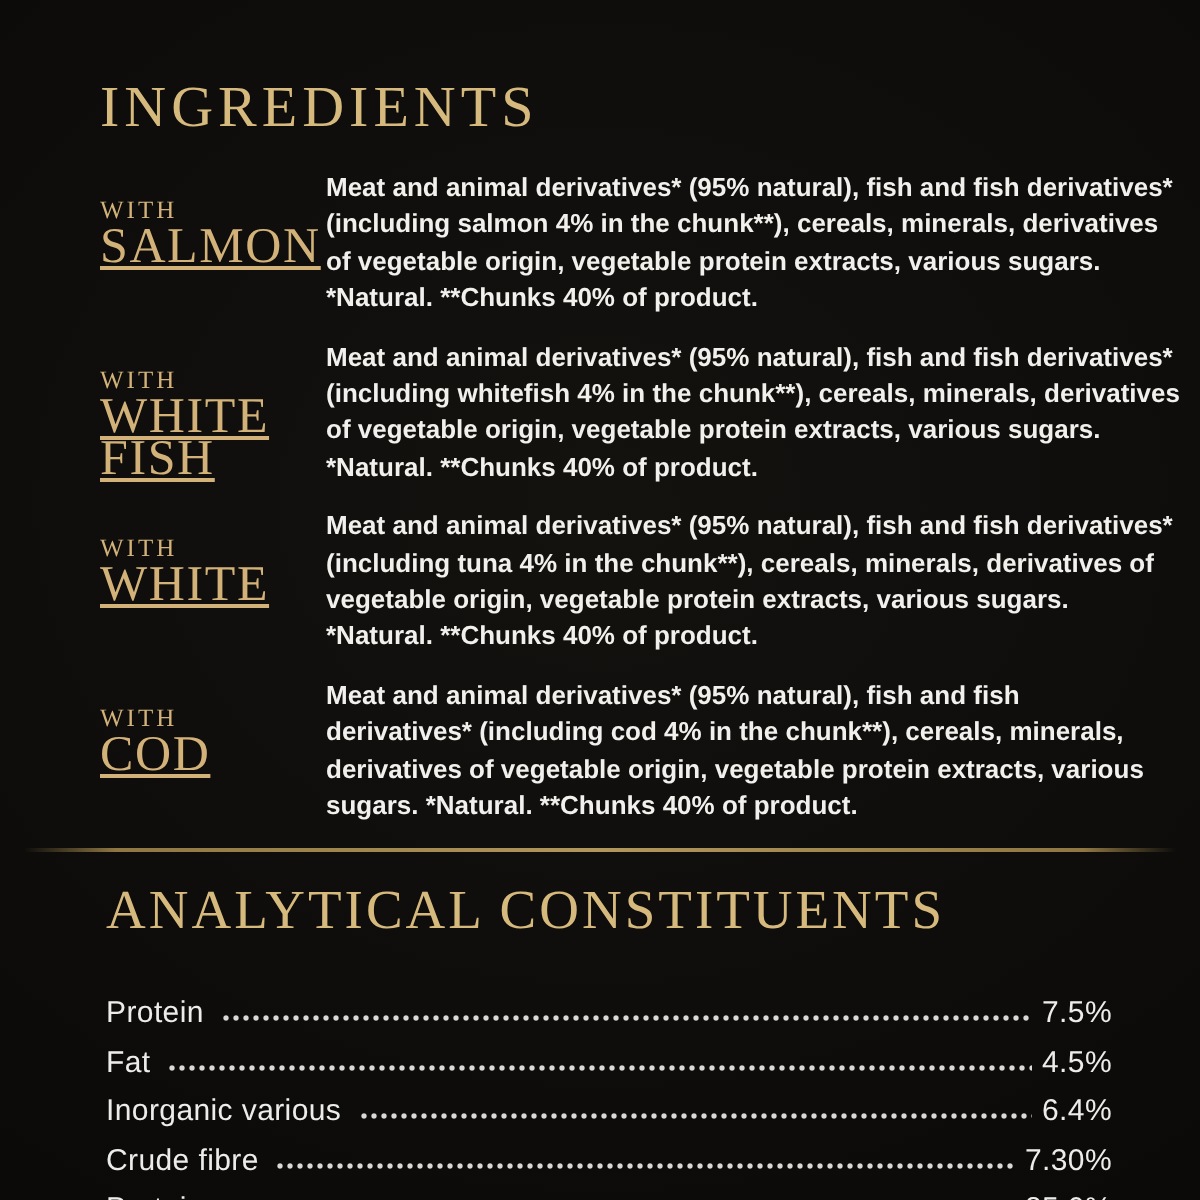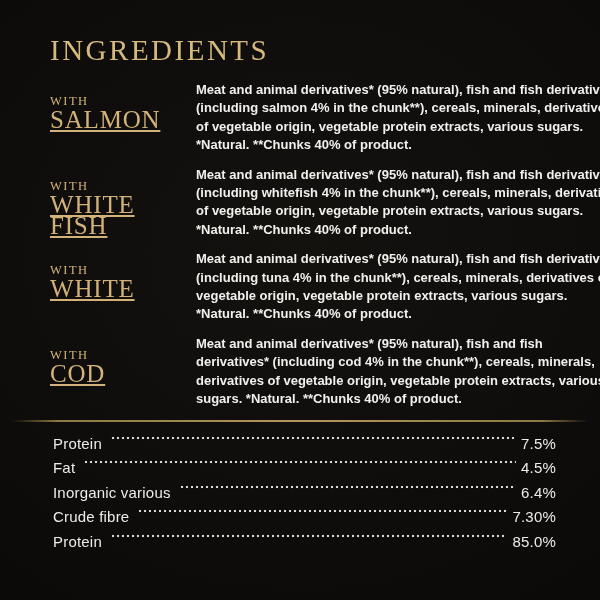--- a/index.html
+++ b/index.html
@@ -6,30 +6,30 @@
   .page {
     position: relative;
     width: 600px;
     height: 600px;
     overflow: hidden;
     background: radial-gradient(130% 110% at 50% 42%, #14120f 0%, #0c0b0a 55%, #070606 100%);
     color: #f2f1ee;
     font-family: "Liberation Sans", sans-serif;
   }
   
-  .ingredients { padding: 34px 20px 0 50px; }
+  .ingredients { padding: 18px 20px 0 50px; margin-top: 20px; }
   .ing-title {
     margin: 0 0 14px 0;
     font-family: "Liberation Serif", serif;
     font-weight: 400;
     font-size: 29px;
     letter-spacing: 2.5px;
     color: #d6b97d;
   }
-  .block { display: flex; margin-bottom: 11px; gap: 33px; }
+  .block { display: flex; margin-bottom: 11px; }
   .variant { width: 113px; flex-shrink: 0; padding-top: 13px; color: #d2b279; }
   .variant .with {
     font-family: "Liberation Serif", serif;
     font-size: 12.5px;
     letter-spacing: 1.5px;
     line-height: 14px;
   }
   .variant .vname {
     font-family: "Liberation Serif", serif;
     font-size: 25px;
@@ -69,21 +69,21 @@
     margin: 0 0 20px 0;
     font-family: "Liberation Serif", serif;
     font-weight: 400;
     font-size: 27.5px;
     letter-spacing: 1.5px;
     color: #d6b97d;
     white-space: nowrap;
   }
   .row {
     display: flex;
-    align-items: flex-start;
+    align-items: flex-end;
     height: 24.5px;
     font-size: 15px;
     letter-spacing: 0.2px;
     color: #ececea;
   }
   .rlabel { white-space: nowrap; }
   .leader {
     flex: 1;
     height: 6px;
     margin: 0 5px 3px 9px;
@@ -142,20 +142,21 @@
       <div class="desc">Meat and animal derivatives* (95% natural), fish and fish
 derivatives* (including cod 4% in the chunk**), cereals, minerals,
 derivatives of vegetable origin, vegetable protein extracts, various
 sugars. *Natural. **Chunks 40% of product.</div>
     </div>
   </div>
 
   <div class="divider"></div>
 
   <div class="analytical">
+    <h2 class="ana-title">ANALYTICAL CONSTITUENTS</h2>
 
     <div class="row">
       <span class="rlabel">Protein</span>
       <span class="leader"></span>
       <span class="rvalue">7.5%</span>
     </div>
     <div class="row">
       <span class="rlabel">Fat</span>
       <span class="leader"></span>
       <span class="rvalue">4.5%</span>

